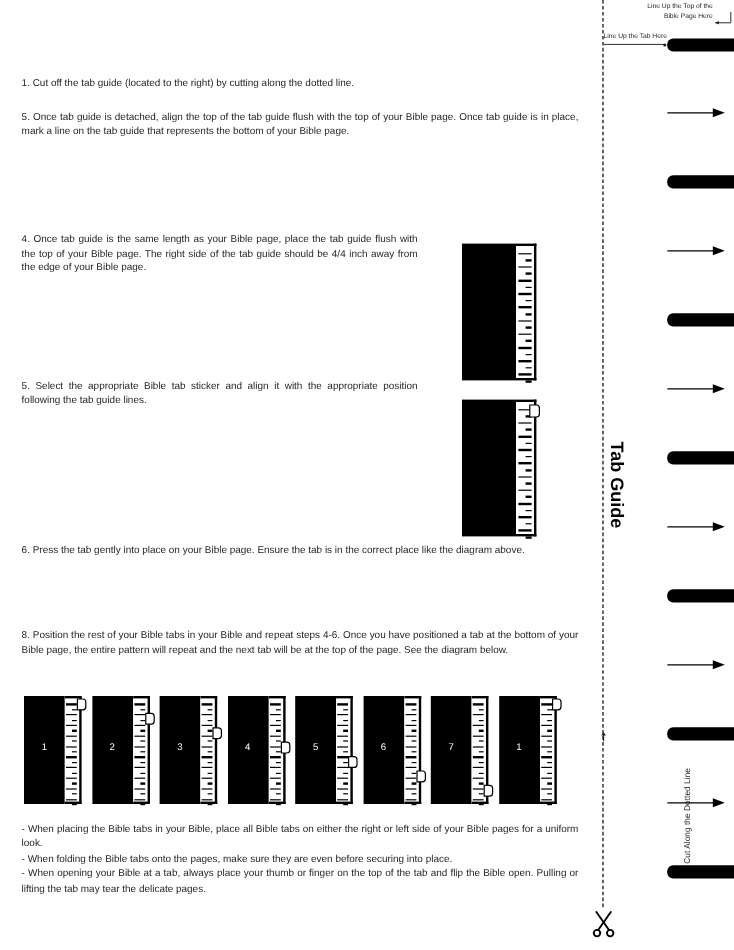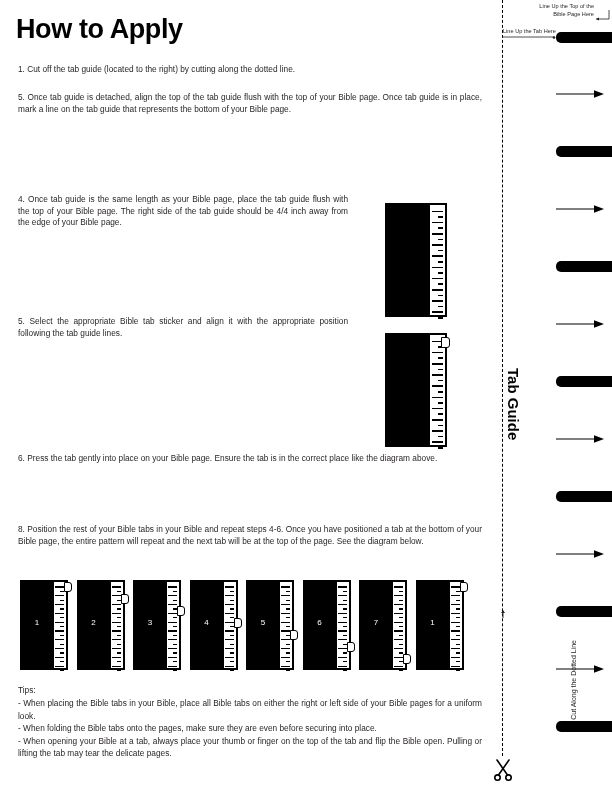--- a/index.html
+++ b/index.html
@@ -281,21 +281,20 @@
     top: 36px;
     width: 53px;
     height: 6px;
   }
 </style>
 </head>
 <body>
 
 <div id="main-column">
 
-  <div id="page-title">How to Apply</div>
 
   <div class="step" id="step-1">1. Cut off the tab guide (located to the right) by cutting along the dotted line.</div>
   <div class="step" id="step-2">5. Once tab guide is detached, align the top of the tab guide flush with the top of your Bible page. Once tab guide is in place, mark a line on the tab guide that represents the bottom of your Bible page.</div>
   <div class="step" id="step-4">4. Once tab guide is the same length as your Bible page, place the tab guide flush with the top of your Bible page. The right side of the tab guide should be 4/4 inch away from the edge of your Bible page.</div>
   <div class="step" id="step-5">5. Select the appropriate Bible tab sticker and align it with the appropriate position following the tab guide lines.</div>
   <div class="step" id="step-6">6. Press the tab gently into place on your Bible page. Ensure the tab is in the correct place like the diagram above.</div>
   <div class="step" id="step-8">8. Position the rest of your Bible tabs in your Bible and repeat steps 4-6. Once you have positioned a tab at the bottom of your Bible page, the entire pattern will repeat and the next tab will be at the top of the page. See the diagram below.</div>
 
   <div class="ruler-figure" id="figure-top">
     <div class="page-block"></div>
@@ -563,21 +562,20 @@
           <div class="ptick major" style="top: 74.8px;"></div>
           <div class="ptick minor" style="top: 79.2px;"></div>
           <div class="ptick major" style="top: 83.6px;"></div>
           <div class="ptick minor" style="top: 88px;"></div>
         </div>
         <div class="panel-tab" style="top: 2px;"></div>
       </div>
     </div>
 
   <div id="tips-block">
-    <div class="tips-heading">Tips:</div>
     <div class="tip-line">- When placing the Bible tabs in your Bible, place all Bible tabs on either the right or left side of your Bible pages for a uniform look.</div>
     <div class="tip-line">- When folding the Bible tabs onto the pages, make sure they are even before securing into place.</div>
     <div class="tip-line">- When opening your Bible at a tab, always place your thumb or finger on the top of the tab and flip the Bible open. Pulling or lifting the tab may tear the delicate pages.</div>
   </div>
 
 </div>
 
 <div id="tab-guide-column">
 
   <div id="dotted-cut-line"></div>

